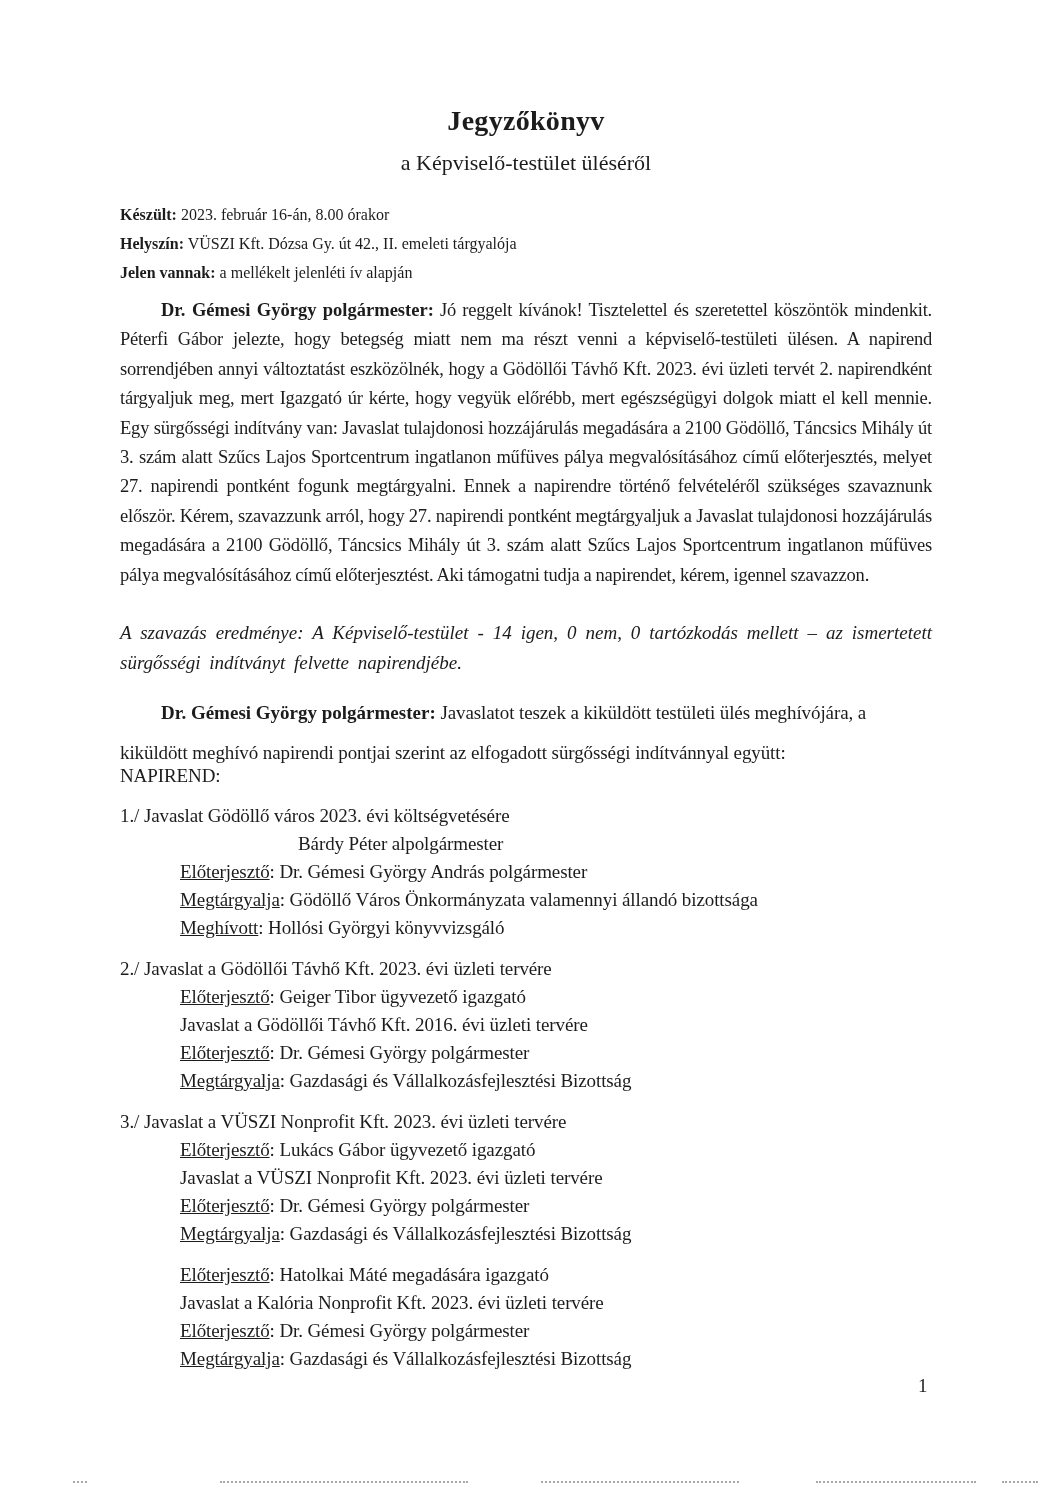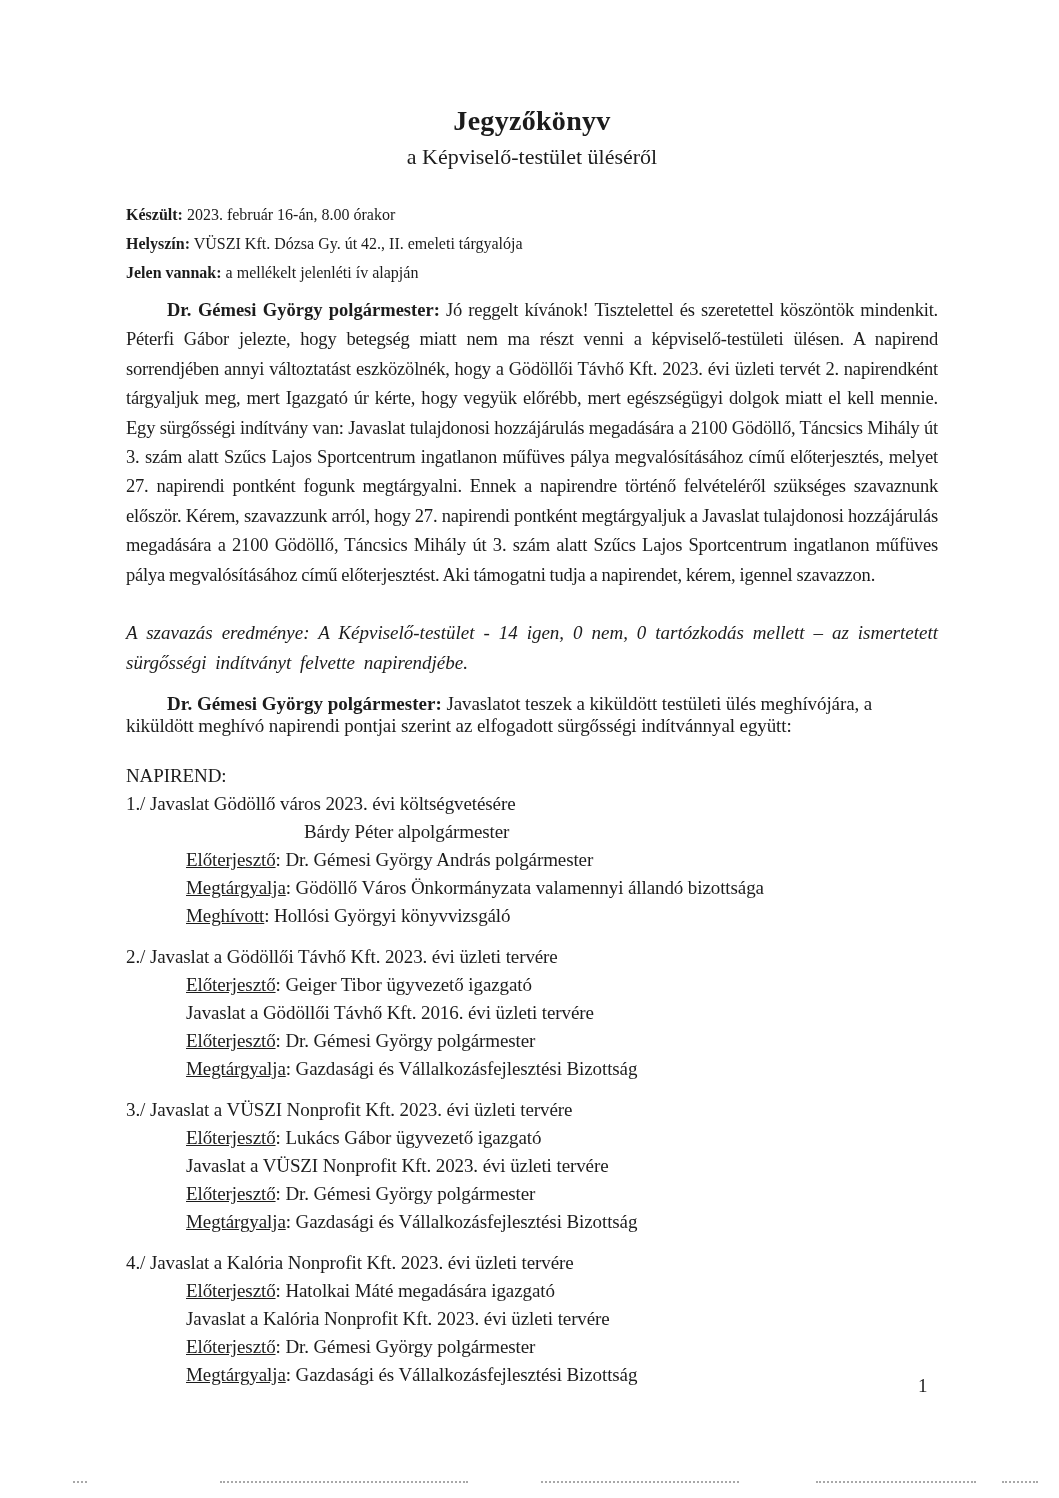--- a/index.html
+++ b/index.html
@@ -11,33 +11,33 @@
     position: relative;
     width: 1059px;
     height: 1498px;
     background: #ffffff;
     font-family: "Liberation Serif", serif;
     color: #1c1c1c;
     overflow: hidden;
   }
   .blk {
     position: absolute;
-    left: 126px;
+    left: 120px;
     width: 812px;
   }
   
   .doc-header { top: 105px; text-align: center; }
   .doc-title {
     font-size: 28px;
     font-weight: bold;
     letter-spacing: 0.3px;
   }
   .doc-subtitle {
     font-size: 22px;
-    margin-top: 7px;
+    margin-top: 13px;
   }
   
   .meta { top: 200px; font-size: 16px; line-height: 29px; }
   .meta .lbl { font-weight: bold; }
   
   .speech1 {
     top: 296px;
     font-size: 18.5px;
     line-height: 29.4px;
     text-align: justify;
@@ -49,21 +49,21 @@
     top: 618px;
     font-size: 19px;
     line-height: 29.5px;
     font-style: italic;
     text-align: justify;
     word-spacing: 4px;
   }
   .speech2 {
     top: 693px;
     font-size: 19px;
-    line-height: 22px;
+    line-height: 40px;
     letter-spacing: -0.1px;
   }
   
   .napirend {
     top: 762px;
     font-size: 19px;
     line-height: 28px;
     letter-spacing: -0.1px;
   }
   .nap-item { margin-top: 13px; }
@@ -107,21 +107,21 @@
 
   <div class="blk speech1"><span class="speaker">Dr. Gémesi György polgármester:</span> <span>Jó reggelt kívánok! Tisztelettel és szeretettel köszöntök mindenkit. Péterfi Gábor jelezte, hogy betegség miatt nem ma részt venni a képviselő-testületi ülésen. A napirend sorrendjében annyi változtatást eszközölnék, hogy a Gödöllői Távhő Kft. 2023. évi üzleti tervét 2. napirendként tárgyaljuk meg, mert Igazgató úr kérte, hogy vegyük előrébb, mert egészségügyi dolgok miatt el kell mennie. Egy sürgősségi indítvány van: Javaslat tulajdonosi hozzájárulás megadására a 2100 Gödöllő, Táncsics Mihály út 3. szám alatt Szűcs Lajos Sportcentrum ingatlanon műfüves pálya megvalósításához című előterjesztés, melyet 27. napirendi pontként fogunk megtárgyalni. Ennek a napirendre történő felvételéről szükséges szavaznunk először. Kérem, szavazzunk arról, hogy 27. napirendi pontként megtárgyaljuk a Javaslat tulajdonosi hozzájárulás megadására a 2100 Gödöllő, Táncsics Mihály út 3. szám alatt Szűcs Lajos Sportcentrum ingatlanon műfüves pálya megvalósításához című előterjesztést. Aki támogatni tudja a napirendet, kérem, igennel szavazzon.</span></div>
 
   <div class="blk vote">A szavazás eredménye: A Képviselő-testület - 14 igen, 0 nem, 0 tartózkodás mellett – az ismertetett sürgősségi indítványt felvette napirendjébe.</div>
 
   <div class="blk speech2"><span class="speaker">Dr. Gémesi György polgármester:</span> <span>Javaslatot teszek a kiküldött testületi ülés meghívójára, a kiküldött meghívó napirendi pontjai szerint az elfogadott sürgősségi indítvánnyal együtt:</span></div>
 
   <div class="blk napirend">
     <div>NAPIREND:</div>
 
-    <div class="nap-item" style="margin-top:0">
+    <div class="nap-item" style="margin-top:12px">
       <div>1./ Javaslat Gödöllő város 2023. évi költségvetésére</div>
       <div class="nap-line indent2"><span>Bárdy Péter alpolgármester</span></div>
       <div class="nap-line"><span class="u">Előterjesztő</span><span>: Dr. Gémesi György András polgármester</span></div>
       <div class="nap-line"><span class="u">Megtárgyalja</span><span>: Gödöllő Város Önkormányzata valamennyi állandó bizottsága</span></div>
       <div class="nap-line"><span class="u">Meghívott</span><span>: Hollósi Györgyi könyvvizsgáló</span></div>
     </div>
 
     <div class="nap-item">
       <div>2./ Javaslat a Gödöllői Távhő Kft. 2023. évi üzleti tervére</div>
       <div class="nap-line"><span class="u">Előterjesztő</span><span>: Geiger Tibor ügyvezető igazgató</span></div>
@@ -132,21 +132,20 @@
 
     <div class="nap-item">
       <div>3./ Javaslat a VÜSZI Nonprofit Kft. 2023. évi üzleti tervére</div>
       <div class="nap-line"><span class="u">Előterjesztő</span><span>: Lukács Gábor ügyvezető igazgató</span></div>
       <div class="nap-line"><span>Javaslat a VÜSZI Nonprofit Kft. 2023. évi üzleti tervére</span></div>
       <div class="nap-line"><span class="u">Előterjesztő</span><span>: Dr. Gémesi György polgármester</span></div>
       <div class="nap-line"><span class="u">Megtárgyalja</span><span>: Gazdasági és Vállalkozásfejlesztési Bizottság</span></div>
     </div>
 
     <div class="nap-item">
-      <div>4./ Javaslat a Kalória Nonprofit Kft. 2023. évi üzleti tervére</div>
       <div class="nap-line"><span class="u">Előterjesztő</span><span>: Hatolkai Máté megadására igazgató</span></div>
       <div class="nap-line"><span>Javaslat a Kalória Nonprofit Kft. 2023. évi üzleti tervére</span></div>
       <div class="nap-line"><span class="u">Előterjesztő</span><span>: Dr. Gémesi György polgármester</span></div>
       <div class="nap-line"><span class="u">Megtárgyalja</span><span>: Gazdasági és Vállalkozásfejlesztési Bizottság</span></div>
     </div>
   </div>
 
   <div class="page-number">1</div>
 
   <div>

